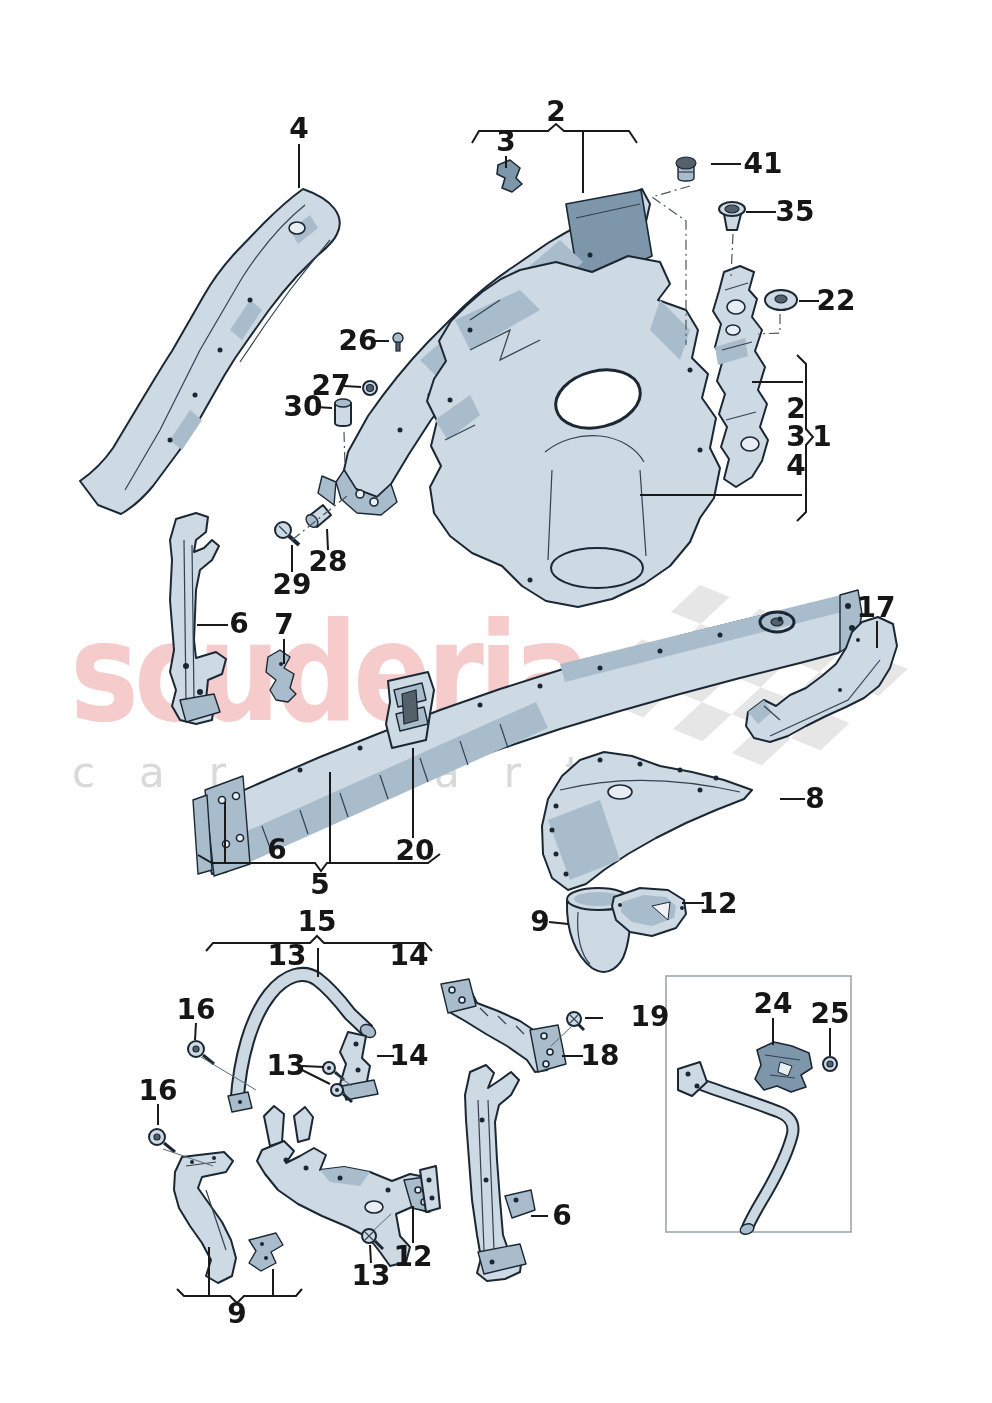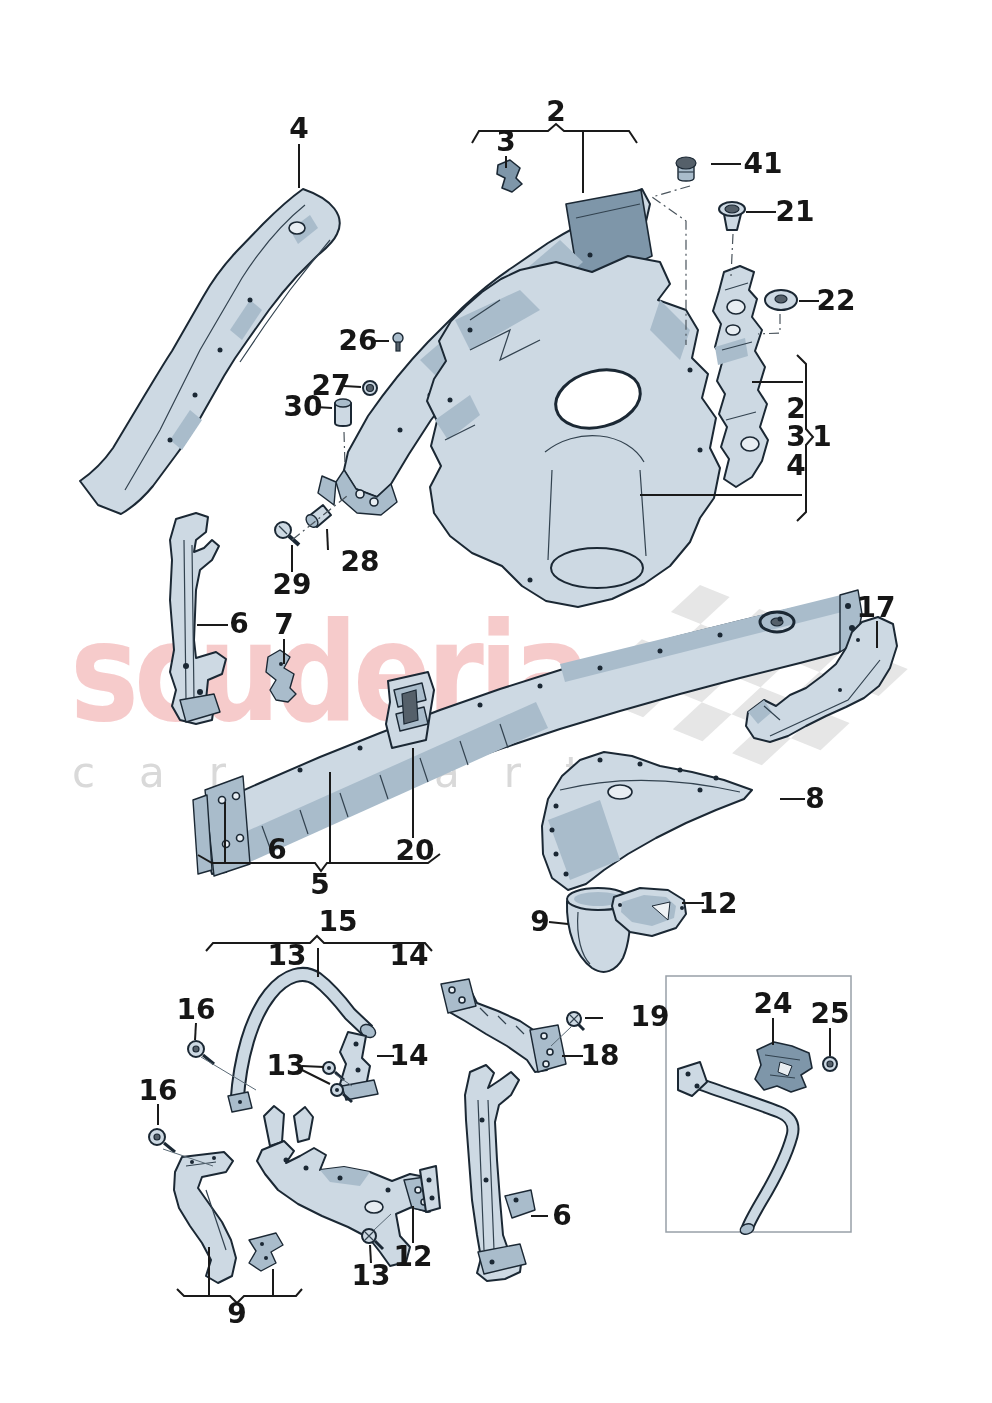--- a/index.html
+++ b/index.html
@@ -415,41 +415,41 @@
       <path class="dash" d="M292,540 L347,496"></path>
       <path class="dash" d="M344,432 L345,466"></path>
     </g>
   </svg>
 
   <div id="callout-layer">
       <div class="callout" style="left: 299px; top: 129px;">4</div>
       <div class="callout" style="left: 556px; top: 112px;">2</div>
       <div class="callout" style="left: 506px; top: 142px;">3</div>
       <div class="callout" style="left: 763px; top: 164px;">41</div>
-      <div class="callout" style="left: 795px; top: 212px;">21</div>
+      <div class="callout" style="left: 795px; top: 212px;">35</div>
       <div class="callout" style="left: 836px; top: 301px;">22</div>
       <div class="callout" style="left: 796px; top: 409px;">2</div>
       <div class="callout" style="left: 796px; top: 437px;">3</div>
       <div class="callout" style="left: 796px; top: 466px;">4</div>
       <div class="callout" style="left: 822px; top: 437px;">1</div>
       <div class="callout" style="left: 358px; top: 341px;">26</div>
       <div class="callout" style="left: 331px; top: 386px;">27</div>
       <div class="callout" style="left: 303px; top: 407px; text-align: right;">30</div>
-      <div class="callout" style="left: 328px; top: 562px; margin-left: 32px;">28</div>
+      <div class="callout" style="left: 328px; top: 562px;">28</div>
       <div class="callout" style="left: 292px; top: 585px;">29</div>
       <div class="callout" style="left: 239px; top: 624px;">6</div>
       <div class="callout" style="left: 284px; top: 625px;">7</div>
       <div class="callout" style="left: 277px; top: 850px;">6</div>
       <div class="callout" style="left: 415px; top: 851px;">20</div>
       <div class="callout" style="left: 320px; top: 885px;">5</div>
       <div class="callout" style="left: 876px; top: 608px;">17</div>
       <div class="callout" style="left: 815px; top: 799px;">8</div>
       <div class="callout" style="left: 718px; top: 904px;">12</div>
       <div class="callout" style="left: 540px; top: 922px;">9</div>
-      <div class="callout" style="left: 317px; top: 922px; margin-left: 21px;">15</div>
+      <div class="callout" style="left: 317px; top: 922px;">15</div>
       <div class="callout" style="left: 287px; top: 956px;">13</div>
       <div class="callout" style="left: 409px; top: 956px;">14</div>
       <div class="callout" style="left: 196px; top: 1010px;">16</div>
       <div class="callout" style="left: 286px; top: 1066px;">13</div>
       <div class="callout" style="left: 409px; top: 1056px;">14</div>
       <div class="callout" style="left: 617px; top: 1017px; margin-left: 33px;">19</div>
       <div class="callout" style="left: 600px; top: 1056px;">18</div>
       <div class="callout" style="left: 158px; top: 1091px;">16</div>
       <div class="callout" style="left: 413px; top: 1257px;">12</div>
       <div class="callout" style="left: 371px; top: 1276px;">13</div>

